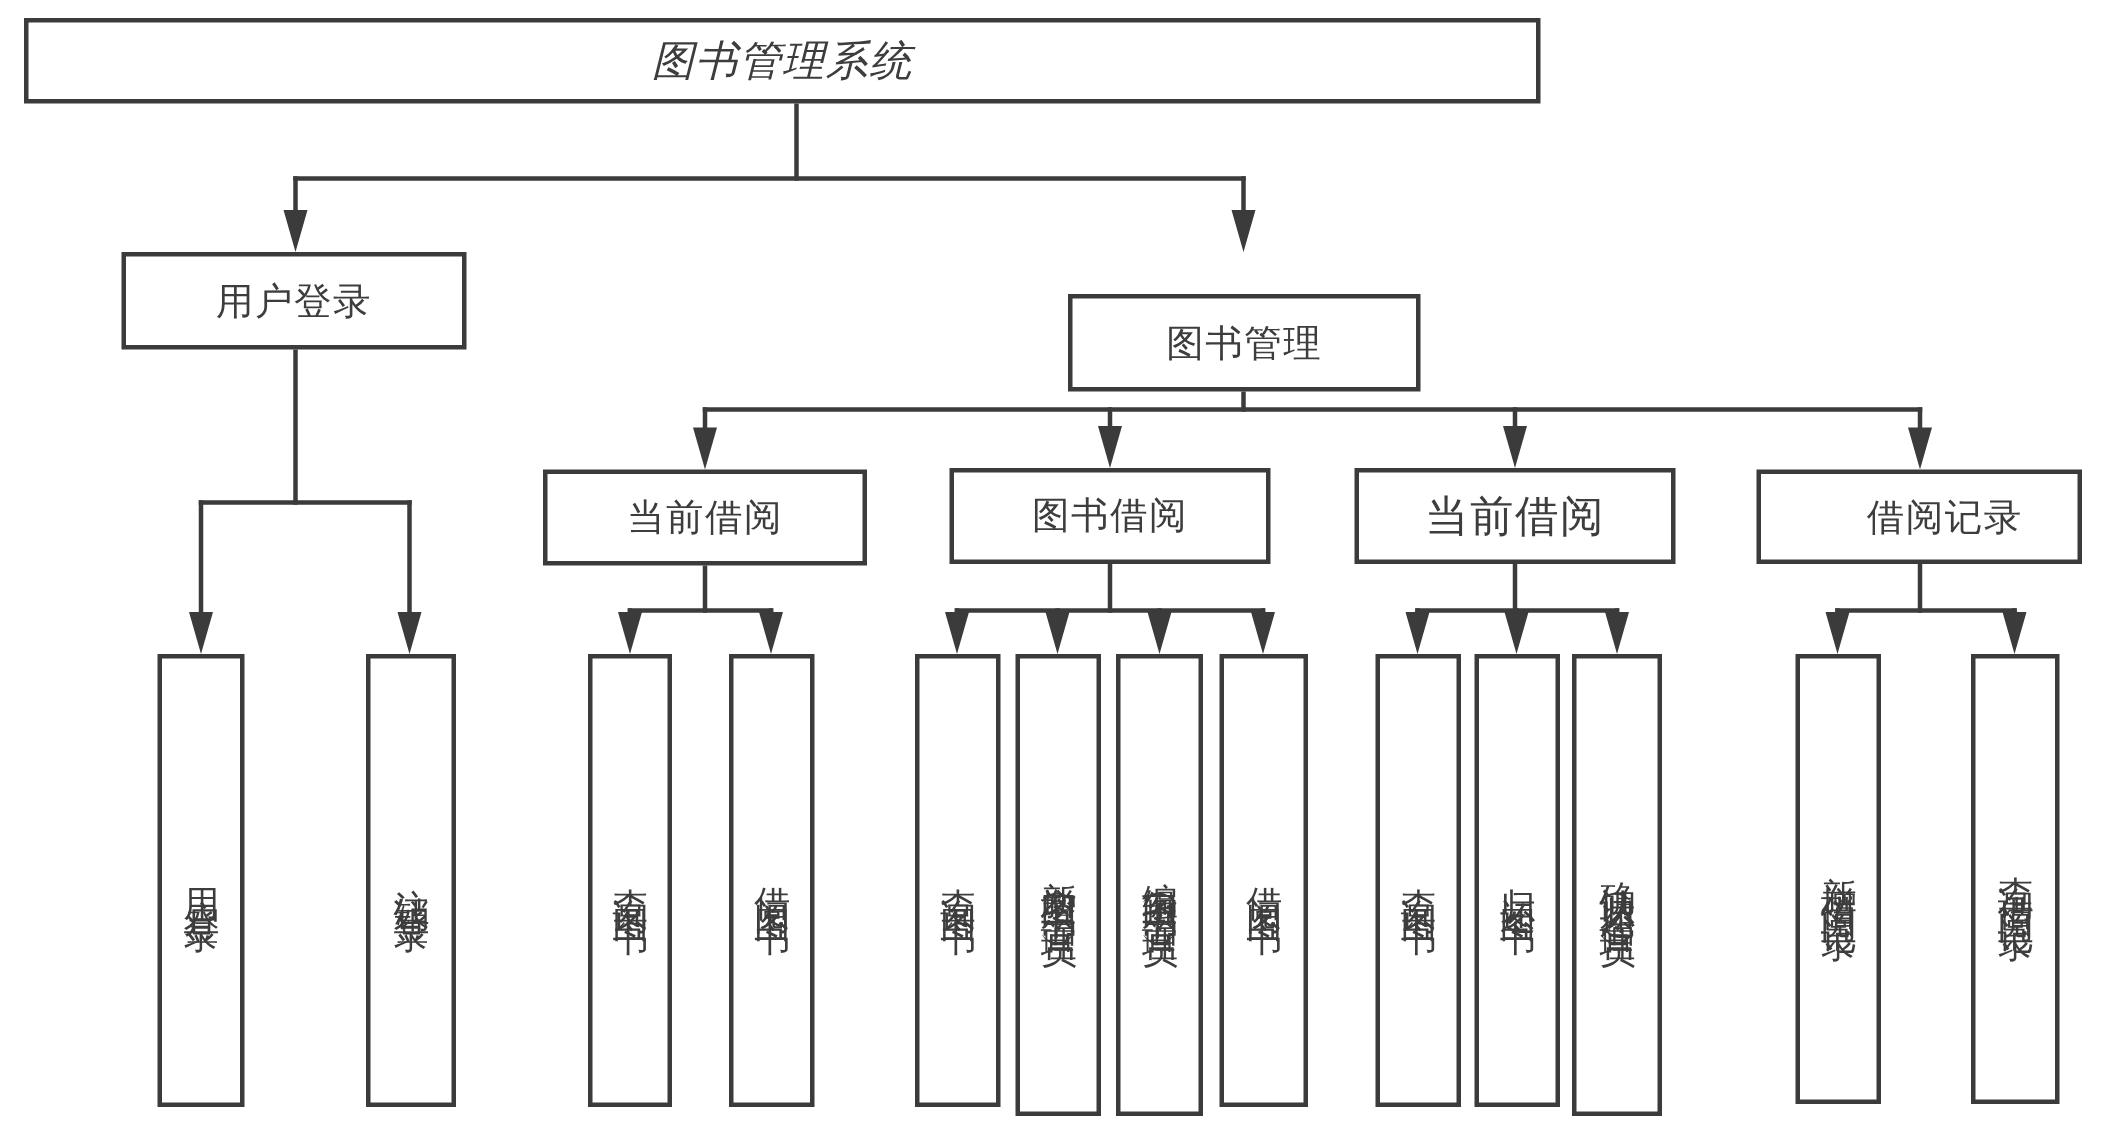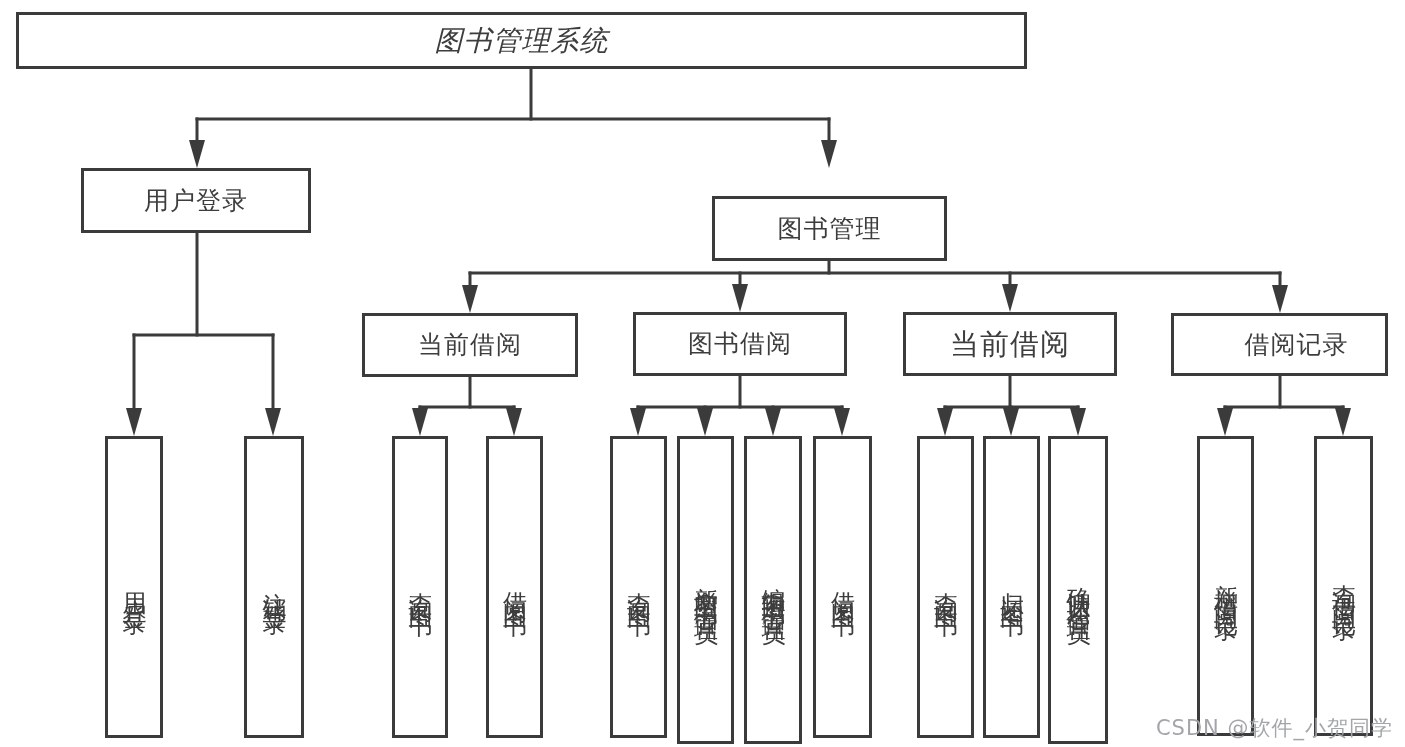--- a/index.html
+++ b/index.html
@@ -164,14 +164,13 @@
       <div class="node vertical" style="left: 1048px; top: 436px; width: 60px; height: 308px;">
         <span style="letter-spacing: 5px;">确认归还（管理员）</span>
       </div>
       <div class="node vertical" style="left: 1197px; top: 436px; width: 57px; height: 300px;">
         <span>新增借阅记录</span>
       </div>
       <div class="node vertical" style="left: 1314px; top: 436px; width: 59px; height: 300px;">
         <span>查询借阅记录</span>
       </div>
     </div>
-  <div class="watermark">CSDN @软件_小贺同学</div>
 </div>
 
 </body></html>

